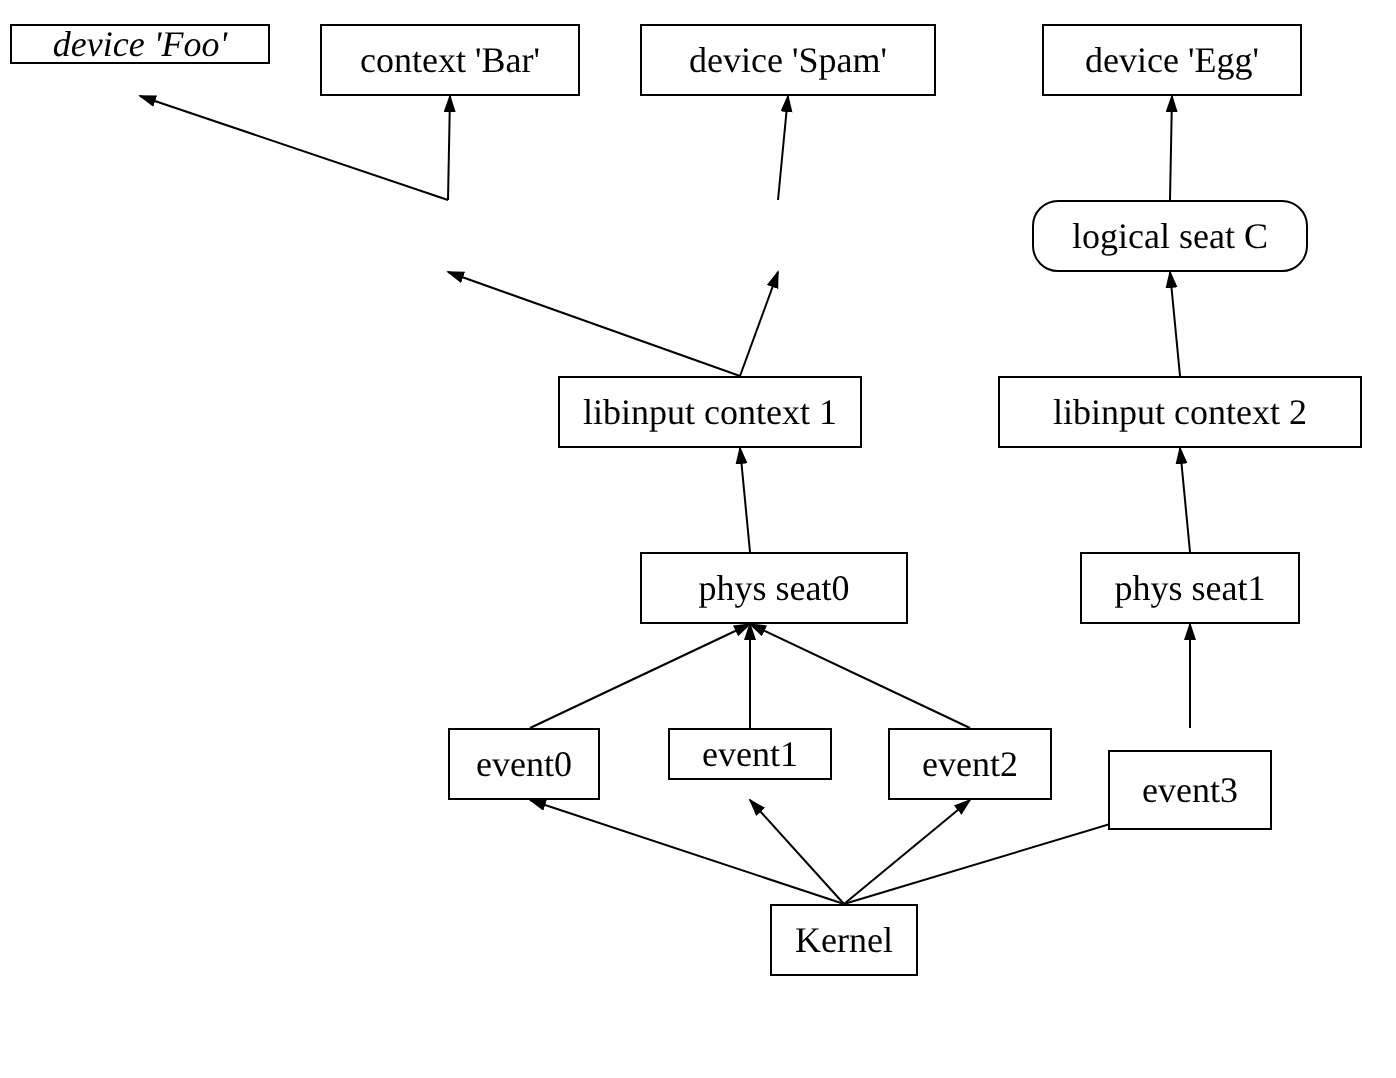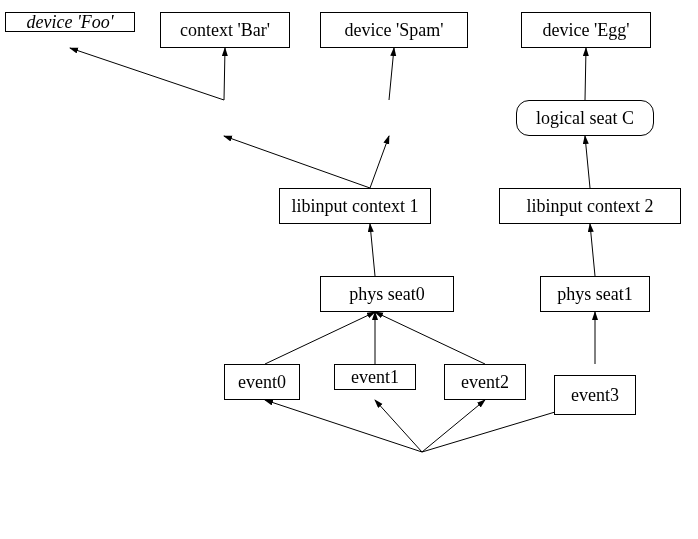--- a/index.html
+++ b/index.html
@@ -42,20 +42,23 @@
         <line x1="370" y1="188" x2="224" y2="136" marker-end="url(#arrow)"></line>
         <line x1="370" y1="188" x2="389" y2="136" marker-end="url(#arrow)"></line>
         <line x1="590" y1="188" x2="585" y2="136" marker-end="url(#arrow)"></line>
         <line x1="224" y1="100" x2="70" y2="48" marker-end="url(#arrow)"></line>
         <line x1="224" y1="100" x2="225" y2="48" marker-end="url(#arrow)"></line>
         <line x1="389" y1="100" x2="394" y2="48" marker-end="url(#arrow)"></line>
         <line x1="585" y1="100" x2="586" y2="48" marker-end="url(#arrow)"></line>
       </g>
   </svg>
 
+  <div class="node" id="n-kernel" style="left: 385px; top: 452px; width: 74px; height: 36px;">
+      <span>Kernel</span>
+    </div>
   <div class="node" id="n-event0" style="left: 224px; top: 364px; width: 76px; height: 36px;">
       <span>event0</span>
     </div>
   <div class="node" id="n-event1" style="left: 334px; top: 364px; width: 82px; height: 26px;">
       <span>event1</span>
     </div>
   <div class="node" id="n-event2" style="left: 444px; top: 364px; width: 82px; height: 36px;">
       <span>event2</span>
     </div>
   <div class="node" id="n-event3" style="left: 554px; top: 364px; width: 82px; height: 40px; margin-top: 11px;">

